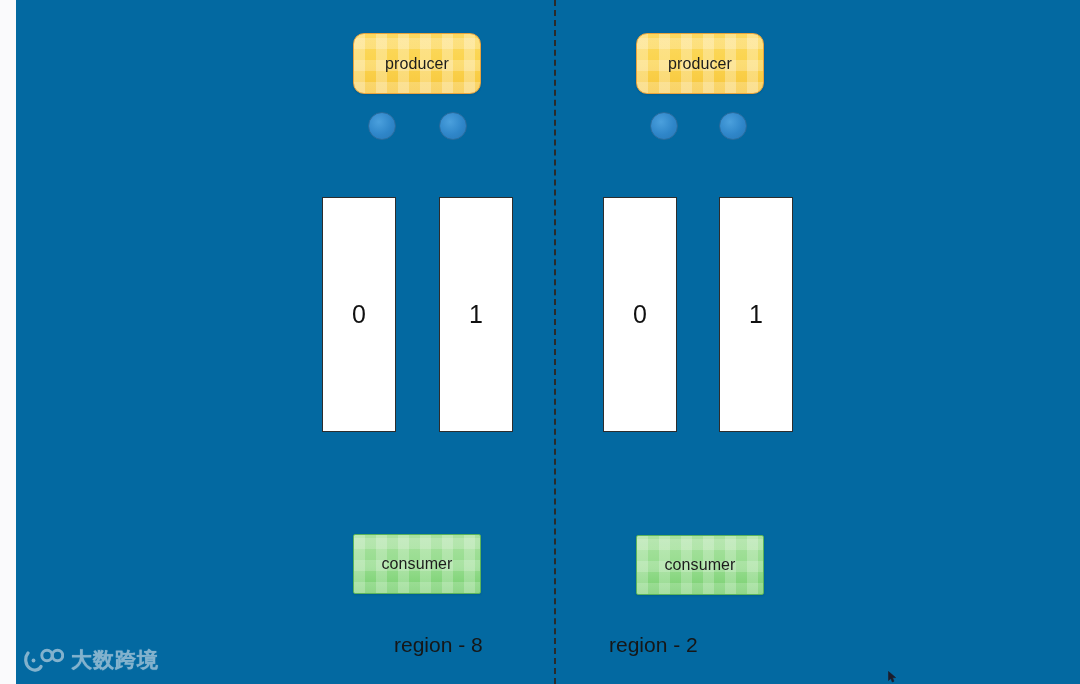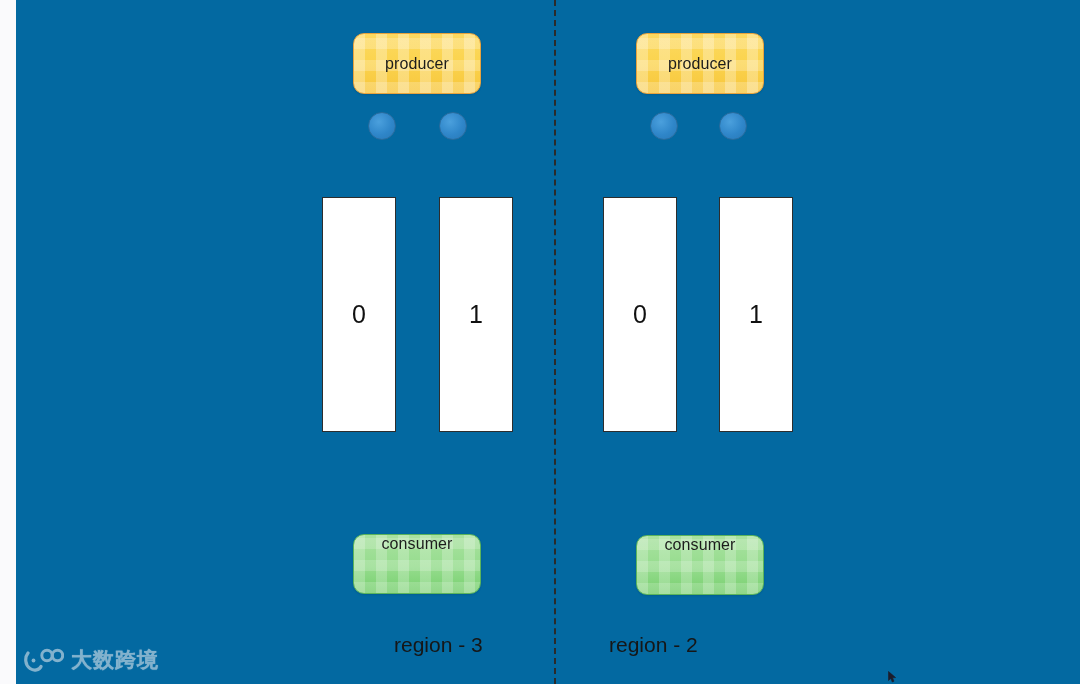--- a/index.html
+++ b/index.html
@@ -60,36 +60,37 @@
     font-size: 16px;
     color: #1c1c1c;
     letter-spacing: 0.1px;
   }
 
   
   .consumer {
     position: absolute;
     width: 126px;
     height: 58px;
-    border-radius: 11px;
+    border-radius: 2px;
     border: 1.5px solid #5bb45b;
     background:
       repeating-linear-gradient(90deg,
         rgba(255,255,255,0.22) 0px,
         rgba(255,255,255,0.22) 11px,
         rgba(255,255,255,0.0) 11px,
         rgba(255,255,255,0.0) 22px),
       repeating-linear-gradient(0deg,
         rgba(255,255,255,0.18) 0px,
         rgba(255,255,255,0.18) 11px,
         rgba(255,255,255,0.0) 11px,
         rgba(255,255,255,0.0) 22px),
       linear-gradient(180deg, #a9e2a0 0%, #95dc8d 55%, #77cf6e 100%);
     box-shadow: 0 1px 2px rgba(0,0,0,0.10);
     display: flex;
+    align-items: center;
     justify-content: center;
   }
   .consumer .box-label {
     font-size: 16px;
     color: #1c1c1c;
     letter-spacing: 0.1px;
   }
 
   
   .dot {
@@ -171,21 +172,21 @@
       <div class="dot" style="left: 423px; top: 112px;"></div>
       <div class="partition" style="left: 306px; top: 197px;">
         <span class="part-label">0</span>
       </div>
       <div class="partition" style="left: 423px; top: 197px;">
         <span class="part-label">1</span>
       </div>
       <div class="consumer" style="left: 337px; top: 534px;">
         <span class="box-label">consumer</span>
       </div>
-      <div class="region-label" style="left: 378px; top: 633px;">region - 3</div>
+      <div class="region-label" style="left: 378px; top: 633px;">region - 8</div>
       <div class="producer" style="left: 620px; top: 33px;">
         <span class="box-label">producer</span>
       </div>
       <div class="dot" style="left: 634px; top: 112px;"></div>
       <div class="dot" style="left: 703px; top: 112px;"></div>
       <div class="partition" style="left: 587px; top: 197px;">
         <span class="part-label">0</span>
       </div>
       <div class="partition" style="left: 703px; top: 197px;">
         <span class="part-label">1</span>

